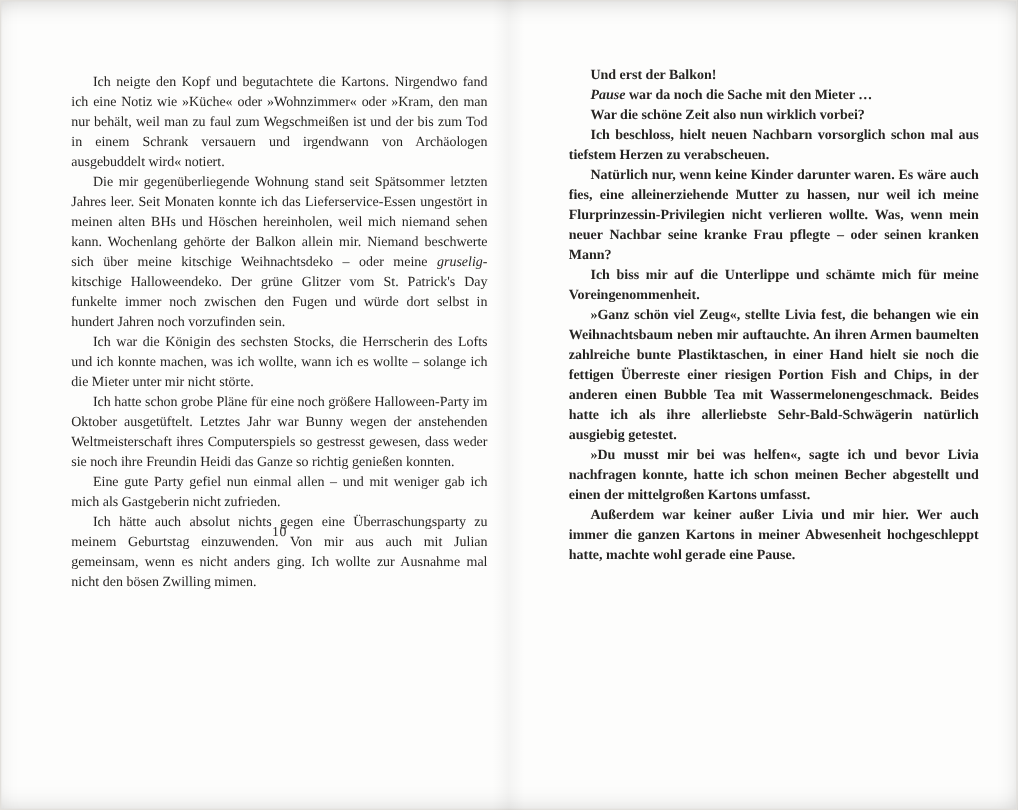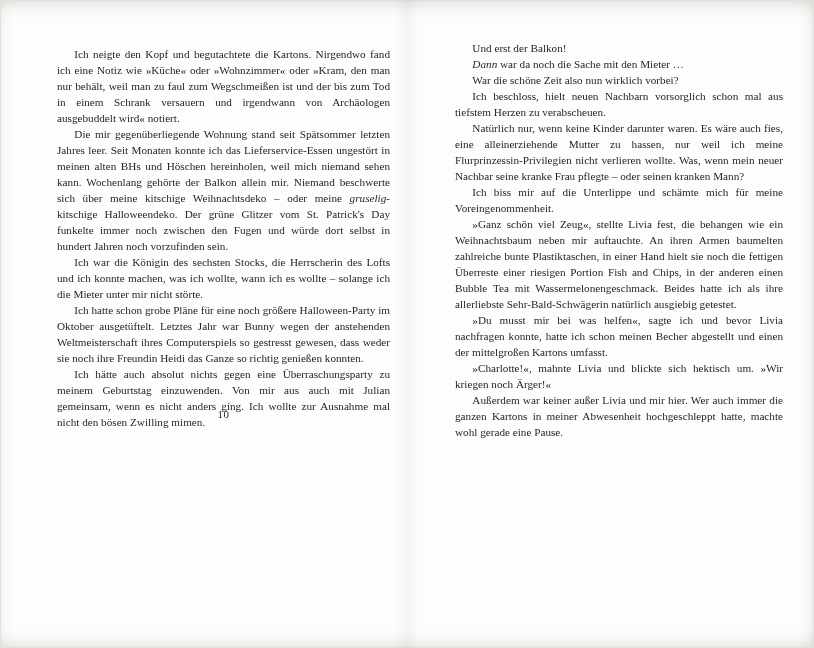--- a/index.html
+++ b/index.html
@@ -23,25 +23,25 @@
   }
   .gutter {
     position: absolute;
     left: 394px; top: 0;
     width: 26px; height: 100%;
     background: linear-gradient(90deg, rgba(0,0,0,0) 0%, rgba(0,0,0,0.035) 50%, rgba(0,0,0,0) 100%);
     pointer-events: none;
   }
   .page {
     position: absolute;
-    top: 0;
+    top: 12px;
     height: 464px;
   }
   .page-left  { left: 0;     width: 407px; padding: 46px 17px 0 57px; }
-  .page-right { left: 407px; width: 407px; padding: 40px 31px 12px 48px; }
+  .page-right { left: 407px; width: 407px; padding: 40px 31px 12px 48px; font-weight: bold; }
   .page-text {
     color: #272523;
     font-size: 11.2px;
     line-height: 16px;
     text-align: justify;
     hyphens: auto;
     -webkit-hyphens: auto;
   }
   .para { text-indent: 1.55em; }
   .italic { font-style: italic; }
@@ -60,35 +60,35 @@
 <body>
 
 <div class="spread">
 
   <div class="page page-left">
     <div class="page-text">
         <p class="para"><span class="">Ich neigte den Kopf und begutachtete die Kartons. Nirgendwo fand ich eine Notiz wie »Küche« oder »Wohnzimmer« oder »Kram, den man nur behält, weil man zu faul zum Wegschmeißen ist und der bis zum Tod in einem Schrank versauern und irgendwann von Archäologen ausgebuddelt wird« notiert.</span></p>
         <p class="para"><span class="">Die mir gegenüberliegende Wohnung stand seit Spätsommer letzten Jahres leer. Seit Monaten konnte ich das Lieferservice-Essen ungestört in meinen alten BHs und Höschen hereinholen, weil mich niemand sehen kann. Wochenlang gehörte der Balkon allein mir. Niemand beschwerte sich über meine kitschige Weihnachtsdeko – oder meine </span><span class="italic">gruselig</span><span class="">-kitschige Halloweendeko. Der grüne Glitzer vom St. Patrick's Day funkelte immer noch zwischen den Fugen und würde dort selbst in hundert Jahren noch vorzufinden sein.</span></p>
         <p class="para"><span class="">Ich war die Königin des sechsten Stocks, die Herrscherin des Lofts und ich konnte machen, was ich wollte, wann ich es wollte – solange ich die Mieter unter mir nicht störte.</span></p>
         <p class="para"><span class="">Ich hatte schon grobe Pläne für eine noch größere Halloween-Party im Oktober ausgetüftelt. Letztes Jahr war Bunny wegen der anstehenden Weltmeisterschaft ihres Computerspiels so gestresst gewesen, dass weder sie noch ihre Freundin Heidi das Ganze so richtig genießen konnten.</span></p>
+        <p class="para"><span class="">Eine gute Party gefiel nun einmal allen – und mit weniger gab ich mich als Gastgeberin nicht zufrieden.</span></p>
         <p class="para"><span class="">Ich hätte auch absolut nichts gegen eine Überraschungsparty zu meinem Geburtstag einzuwenden. Von mir aus auch mit Julian gemeinsam, wenn es nicht anders ging. Ich wollte zur Ausnahme mal nicht den bösen Zwilling mimen.</span></p>
       </div>
     <div class="page-number">10</div>
   </div>
 
   <div class="page page-right">
     <div class="page-text">
         <p class="para"><span class="">Und erst der Balkon!</span></p>
-        <p class="para"><span class="italic">Dann</span><span class=""> war da noch die Sache mit den Mieter …</span></p>
+        <p class="para"><span class="italic">Pause</span><span class=""> war da noch die Sache mit den Mieter …</span></p>
         <p class="para"><span class="">War die schöne Zeit also nun wirklich vorbei?</span></p>
         <p class="para"><span class="">Ich beschloss, hielt neuen Nachbarn vorsorglich schon mal aus tiefstem Herzen zu verabscheuen.</span></p>
         <p class="para"><span class="">Natürlich nur, wenn keine Kinder darunter waren. Es wäre auch fies, eine alleinerziehende Mutter zu hassen, nur weil ich meine Flurprinzessin-Privilegien nicht verlieren wollte. Was, wenn mein neuer Nachbar seine kranke Frau pflegte – oder seinen kranken Mann?</span></p>
         <p class="para"><span class="">Ich biss mir auf die Unterlippe und schämte mich für meine Voreingenommenheit.</span></p>
         <p class="para"><span class="">»Ganz schön viel Zeug«, stellte Livia fest, die behangen wie ein Weihnachtsbaum neben mir auftauchte. An ihren Armen baumelten zahlreiche bunte Plastiktaschen, in einer Hand hielt sie noch die fettigen Überreste einer riesigen Portion Fish and Chips, in der anderen einen Bubble Tea mit Wassermelonengeschmack. Beides hatte ich als ihre allerliebste Sehr-Bald-Schwägerin natürlich ausgiebig getestet.</span></p>
         <p class="para"><span class="">»Du musst mir bei was helfen«, sagte ich und bevor Livia nachfragen konnte, hatte ich schon meinen Becher abgestellt und einen der mittelgroßen Kartons umfasst.</span></p>
-        <p class="para"><span class="">»Charlotte!«, mahnte Livia und blickte sich hektisch um. »Wir kriegen noch Ärger!«</span></p>
         <p class="para"><span class="">Außerdem war keiner außer Livia und mir hier. Wer auch immer die ganzen Kartons in meiner Abwesenheit hochgeschleppt hatte, machte wohl gerade eine Pause.</span></p>
       </div>
   </div>
 
   <div class="gutter"></div>
 
 </div>
 
 </body></html>

